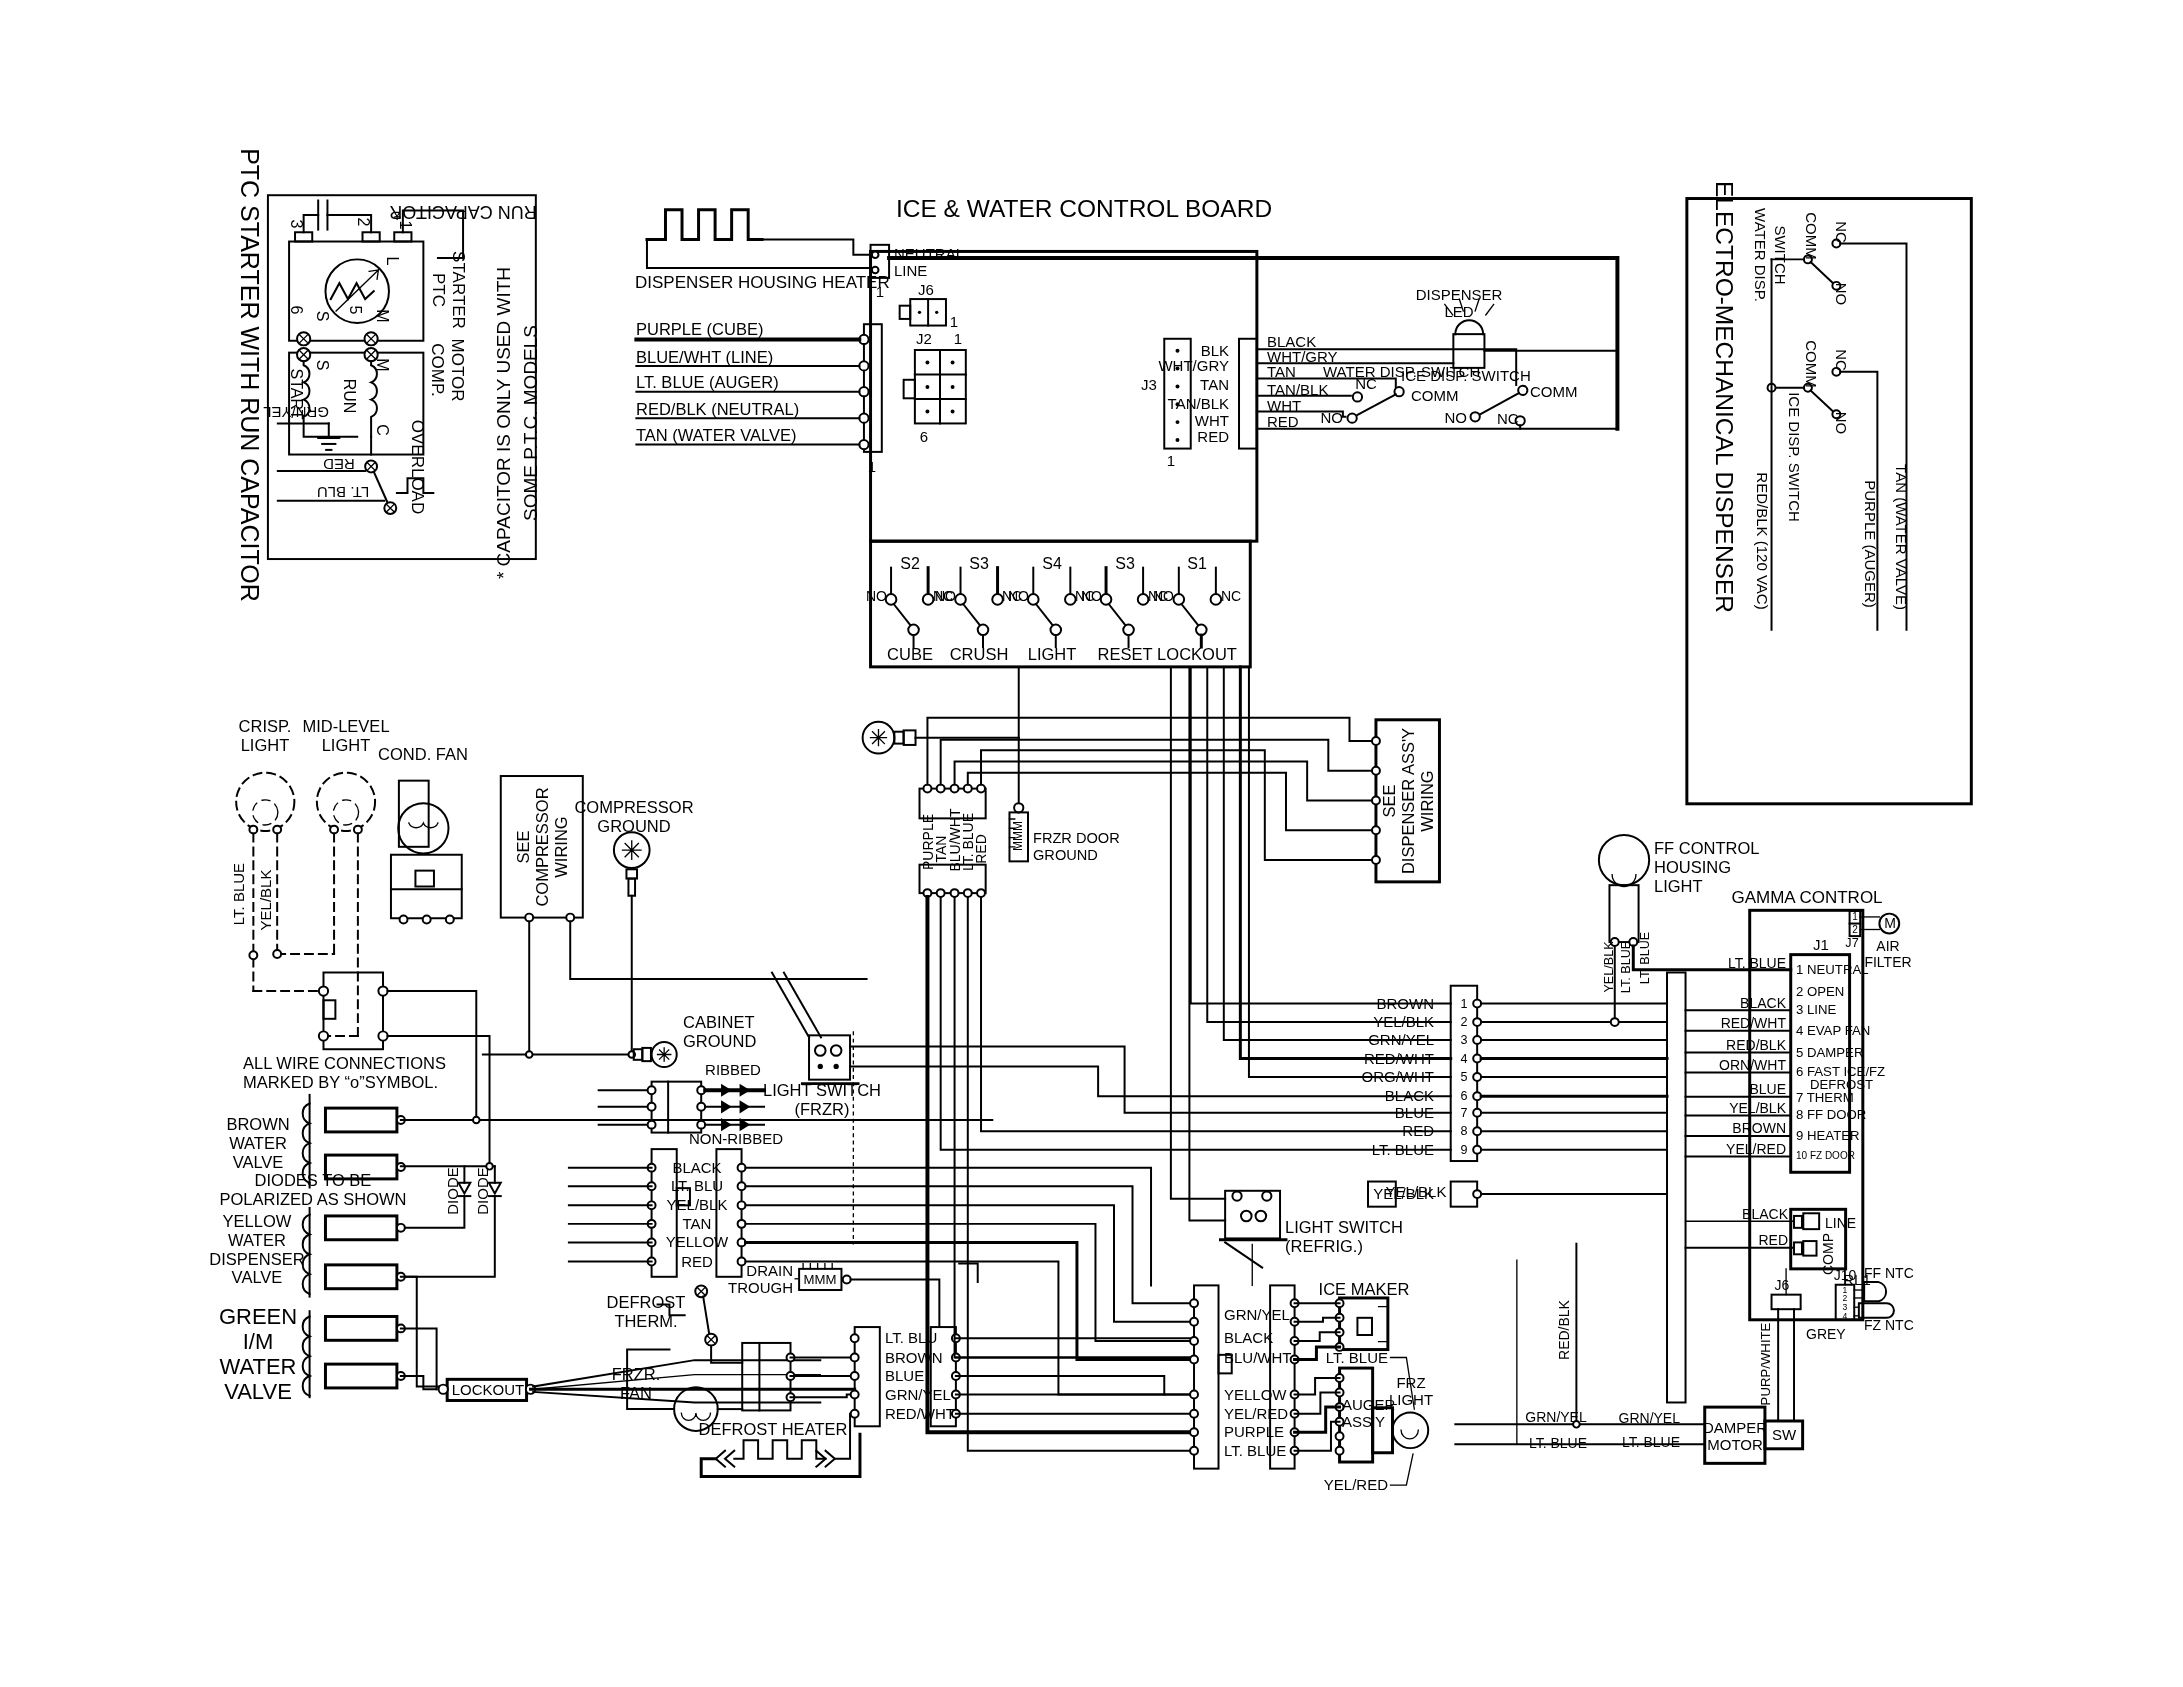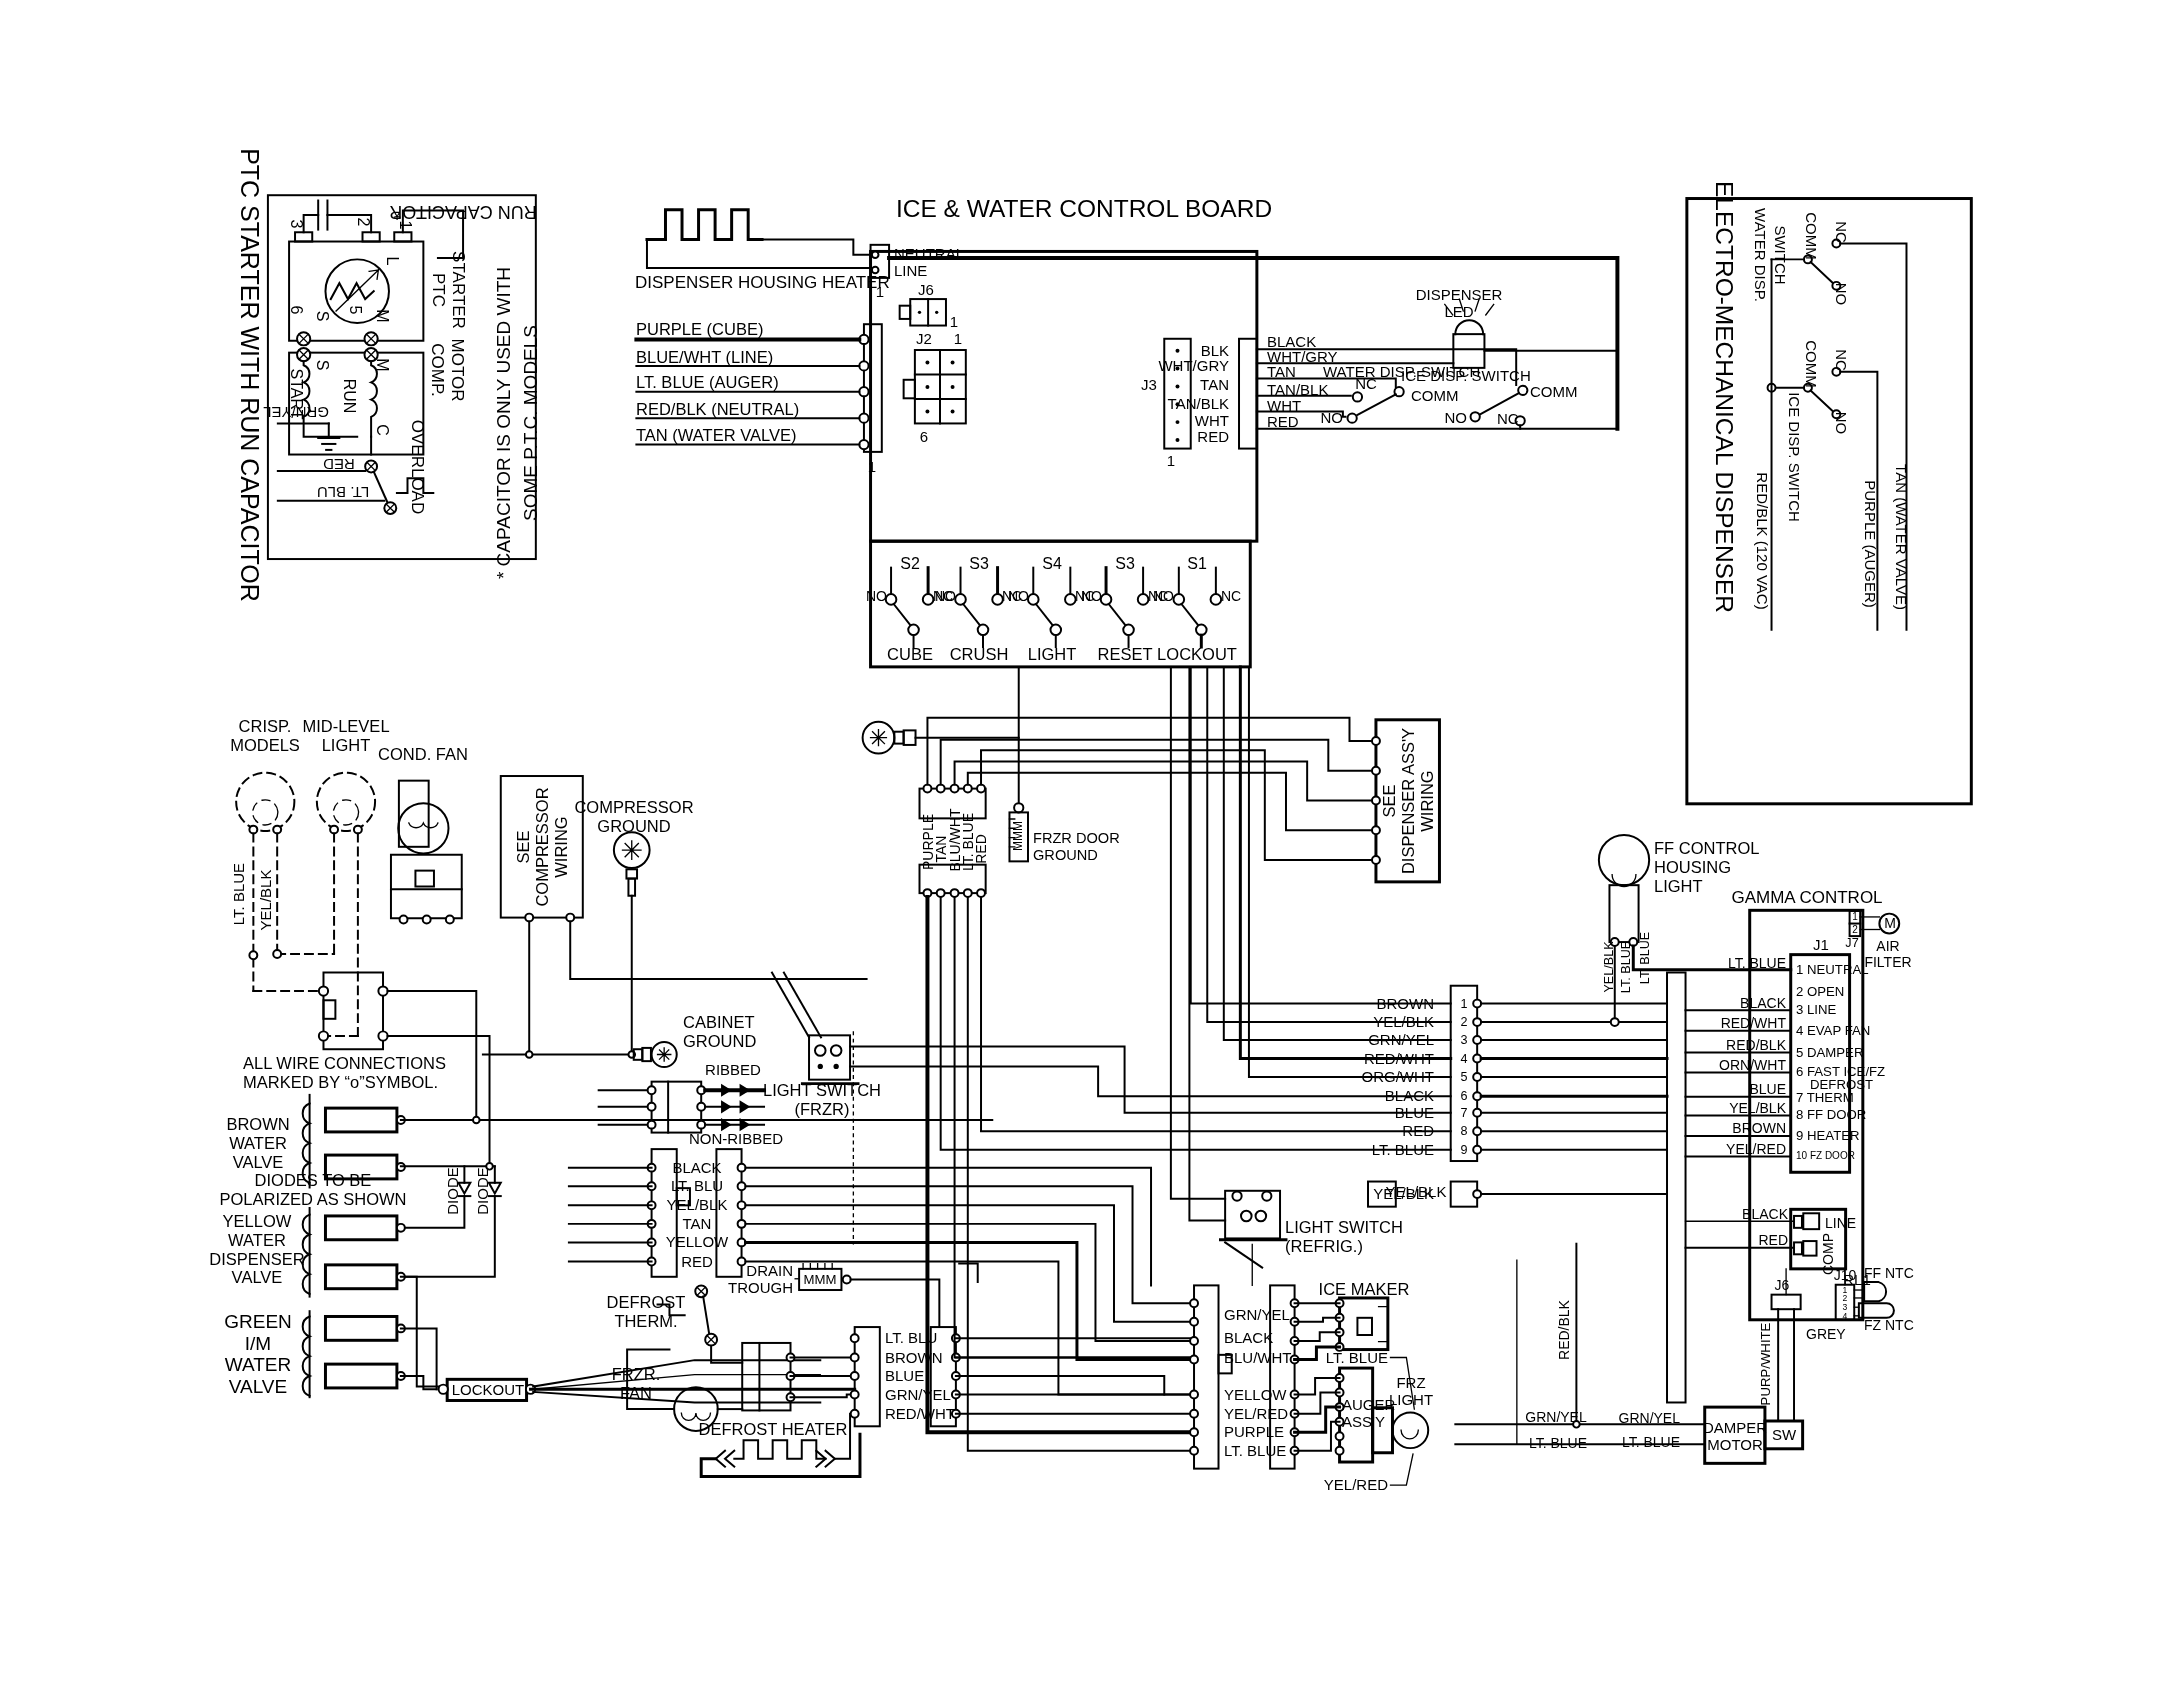--- a/index.html
+++ b/index.html
@@ -764,21 +764,21 @@
       <div class="lbl" style="left: 1102px; top: 597px; font-size: 14px; text-align: right; transform: translate(-100%, -50%);">NO</div>
       <div class="lbl" style="left: 1148px; top: 597px; font-size: 14px; text-align: left; transform: translate(0px, -50%);">NC</div>
       <div class="lbl" style="left: 1174px; top: 597px; font-size: 14px; text-align: right; transform: translate(-100%, -50%);">NO</div>
       <div class="lbl" style="left: 1221px; top: 597px; font-size: 14px; text-align: left; transform: translate(0px, -50%);">NC</div>
       <div class="lbl" style="left: 910px; top: 654px; font-size: 16.5px; text-align: center; transform: translate(-50%, -50%);">CUBE</div>
       <div class="lbl" style="left: 979px; top: 654px; font-size: 16.5px; text-align: center; transform: translate(-50%, -50%);">CRUSH</div>
       <div class="lbl" style="left: 1052px; top: 654px; font-size: 16.5px; text-align: center; transform: translate(-50%, -50%);">LIGHT</div>
       <div class="lbl" style="left: 1125px; top: 654px; font-size: 16.5px; text-align: center; transform: translate(-50%, -50%);">RESET</div>
       <div class="lbl" style="left: 1197px; top: 654px; font-size: 16.5px; text-align: center; transform: translate(-50%, -50%);">LOCKOUT</div>
       <div class="lbl" style="left: 265px; top: 736px; font-size: 16.5px; text-align: center; transform: translate(-50%, -50%);">CRISP.
-MODELS</div>
+LIGHT</div>
       <div class="lbl" style="left: 346px; top: 736px; font-size: 16.5px; text-align: center; transform: translate(-50%, -50%);">MID-LEVEL
 LIGHT</div>
       <div class="lbl" style="left: 423px; top: 754px; font-size: 16.5px; text-align: center; transform: translate(-50%, -50%);">COND. FAN</div>
       <div class="lbl" style="left: 542px; top: 847px; font-size: 16.5px; text-align: center; transform: translate(-50%, -50%) rotate(-90deg);">SEE
 COMPRESSOR
 WIRING</div>
       <div class="lbl" style="left: 634px; top: 817px; font-size: 16.5px; text-align: center; transform: translate(-50%, -50%);">COMPRESSOR
 GROUND</div>
       <div class="lbl" style="left: 239px; top: 894px; font-size: 15px; text-align: center; transform: translate(-50%, -50%) rotate(-90deg);">LT. BLUE</div>
       <div class="lbl" style="left: 266px; top: 900px; font-size: 15px; text-align: center; transform: translate(-50%, -50%) rotate(-90deg);">YEL/BLK</div>
@@ -798,21 +798,21 @@
 WATER
 VALVE</div>
       <div class="lbl" style="left: 313px; top: 1190px; font-size: 16.5px; text-align: center; transform: translate(-50%, -50%);">DIODES TO BE
 POLARIZED AS SHOWN</div>
       <div class="lbl" style="left: 453px; top: 1191px; font-size: 15px; text-align: center; transform: translate(-50%, -50%) rotate(-90deg);">DIODE</div>
       <div class="lbl" style="left: 483px; top: 1191px; font-size: 15px; text-align: center; transform: translate(-50%, -50%) rotate(-90deg);">DIODE</div>
       <div class="lbl" style="left: 257px; top: 1250px; font-size: 16.5px; text-align: center; transform: translate(-50%, -50%);">YELLOW
 WATER
 DISPENSER
 VALVE</div>
-      <div class="lbl" style="left: 258px; top: 1354px; font-size: 19px; text-align: center; transform: translate(-50%, -50%);">GREEN
+      <div class="lbl" style="left: 258px; top: 1354px; font-size: 22px; text-align: center; transform: translate(-50%, -50%);">GREEN
 I/M
 WATER
 VALVE</div>
       <div class="lbl" style="left: 488px; top: 1390px; font-size: 15px; text-align: center; transform: translate(-50%, -50%);">LOCKOUT</div>
       <div class="lbl" style="left: 646px; top: 1312px; font-size: 16.5px; text-align: center; transform: translate(-50%, -50%);">DEFROST
 THERM.</div>
       <div class="lbl" style="left: 636px; top: 1384px; font-size: 16.5px; text-align: center; transform: translate(-50%, -50%);">FRZR.
 FAN</div>
       <div class="lbl" style="left: 793px; top: 1279px; font-size: 15px; text-align: right; transform: translate(-100%, -50%);">DRAIN
 TROUGH</div>

